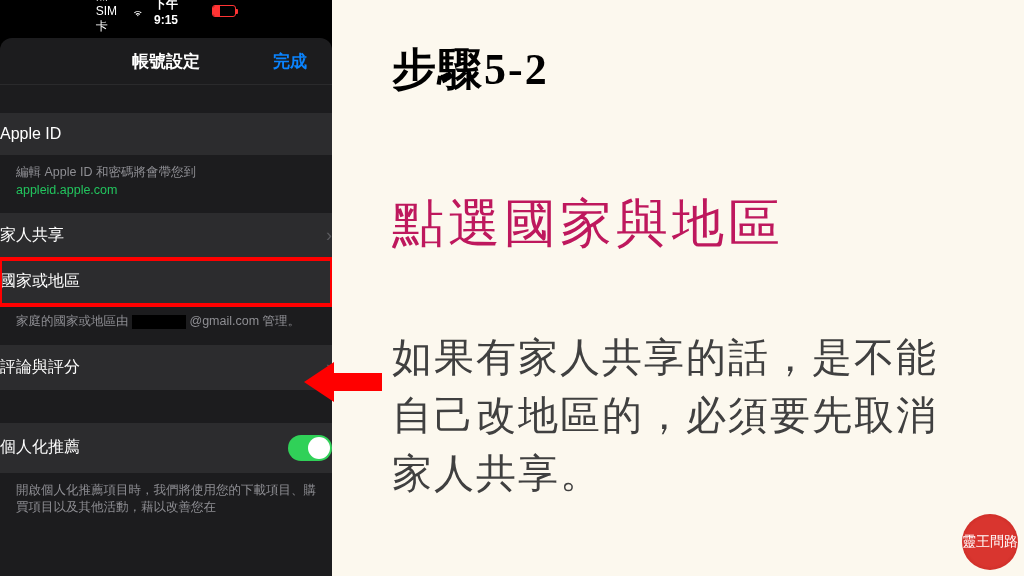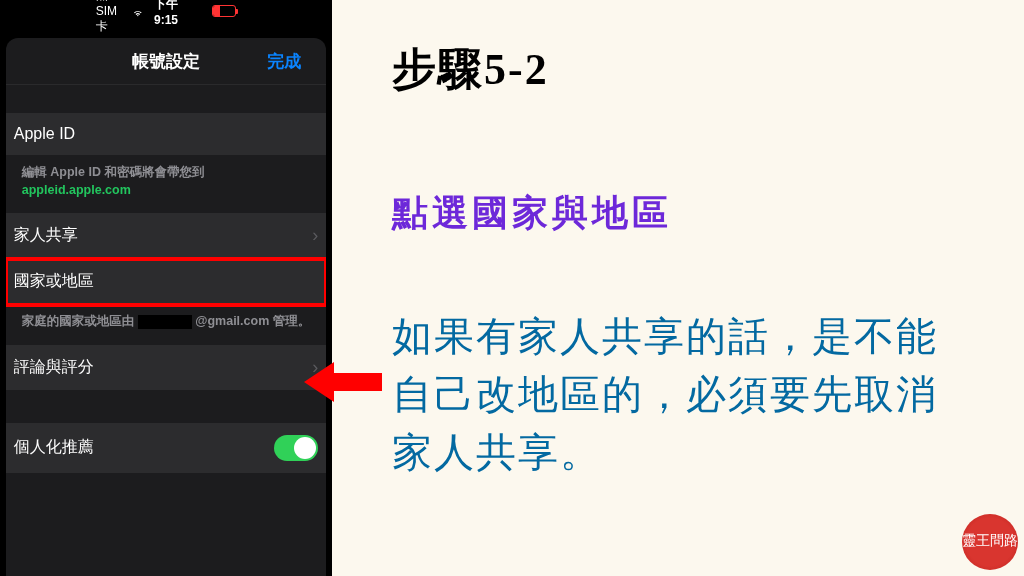--- a/index.html
+++ b/index.html
@@ -83,41 +83,40 @@
     .done-btn {
       position: absolute;
       right: 25px;
       color: #0a84ff;
       font-size: 17px;
       font-weight: 600;
     }
     .section { margin-top: 28px; }
     .cell {
       background: #2c2c2e;
-      padding: 12px 8px;
+      padding: 12px 0;
       display: flex;
       align-items: center;
       justify-content: space-between;
       font-size: 16px;
       border-bottom: 1px solid #1c1c1e;
       gap: 43px;
     }
     .cell-label { color: #fff; }
     .cell-value { color: #8e8e93; text-align: right; flex: 1; margin-left: 16px; white-space: nowrap; overflow: hidden; text-overflow: ellipsis; }
     .chevron {
       color: #5a5a5e;
       margin-left: 8px;
       font-size: 18px;
     }
     .footer-note {
       padding: 8px 16px 14px;
       font-size: 12.5px;
       color: #8e8e93;
       line-height: 1.4;
-      font-weight: bold;
     }
     .footer-note .link { color: #22c55e; }
     .highlighted {
       outline: 4px solid #ff0000;
       outline-offset: -2px;
       position: relative;
     }
     .redact {
       display: inline-block;
       background: #000;
@@ -145,29 +144,29 @@
       position: relative;
       font-family: "STKaiti", "KaiTi", "DFKai-SB", serif;
     }
     .anno-title {
       font-size: 44px;
       font-weight: bold;
       color: #000;
       letter-spacing: 2px;
     }
     .anno-heading {
-      font-size: 36px;
-      font-weight: bold;
-      color: #6d28d9;
+      font-size: 52px;
+      font-weight: normal;
+      color: #be185d;
       margin-top: 90px;
       letter-spacing: 4px;
     }
     .anno-body {
       font-size: 40px;
-      color: #0369a1;
+      color: #404040;
       margin-top: 70px;
       line-height: 1.45;
       letter-spacing: 2px;
     }
     .arrow {
       position: absolute;
       left: -28px;
       top: 360px;
       width: 78px;
       height: 44px;
@@ -180,21 +179,21 @@
       width: 56px; height: 56px;
       background: radial-gradient(circle at 50% 50%, #d9352f 60%, #b8201a 100%);
       border-radius: 50%;
       display: flex;
       align-items: center;
       justify-content: center;
       color: #fff;
       font-size: 14px;
       text-align: center;
       line-height: 1.1;
-      font-family: Liberation Mono, monospace;
+      font-family: Liberation Sans, sans-serif;
     }
   </style>
 </head>
 <body>
 
 <div class="phone">
   <div class="status-bar">
     <div class="status-left">
       <span>無SIM卡</span>
       <span class="wifi-icon">
@@ -248,20 +247,21 @@
         <span class="cell-label">評論與評分</span>
         <span class="chevron">›</span>
       </div>
     </div>
 
     <div class="section" style="margin-top:32px">
       <div class="cell">
         <span class="cell-label">個人化推薦</span>
         <div class="toggle"></div>
       </div>
+      <div class="footer-note">開啟個人化推薦項目時，我們將使用您的下載項目、購買項目以及其他活動，藉以改善您在</div>
     </div>
   </div>
 </div>
 
 <div class="annotation">
   <div class="anno-title">步驟5-2</div>
   <div class="anno-heading">點選國家與地區</div>
   <div class="anno-body">如果有家人共享的話，是不能自己改地區的，必須要先取消家人共享。</div>
   <div class="arrow">
     <svg viewBox="0 0 78 44">

